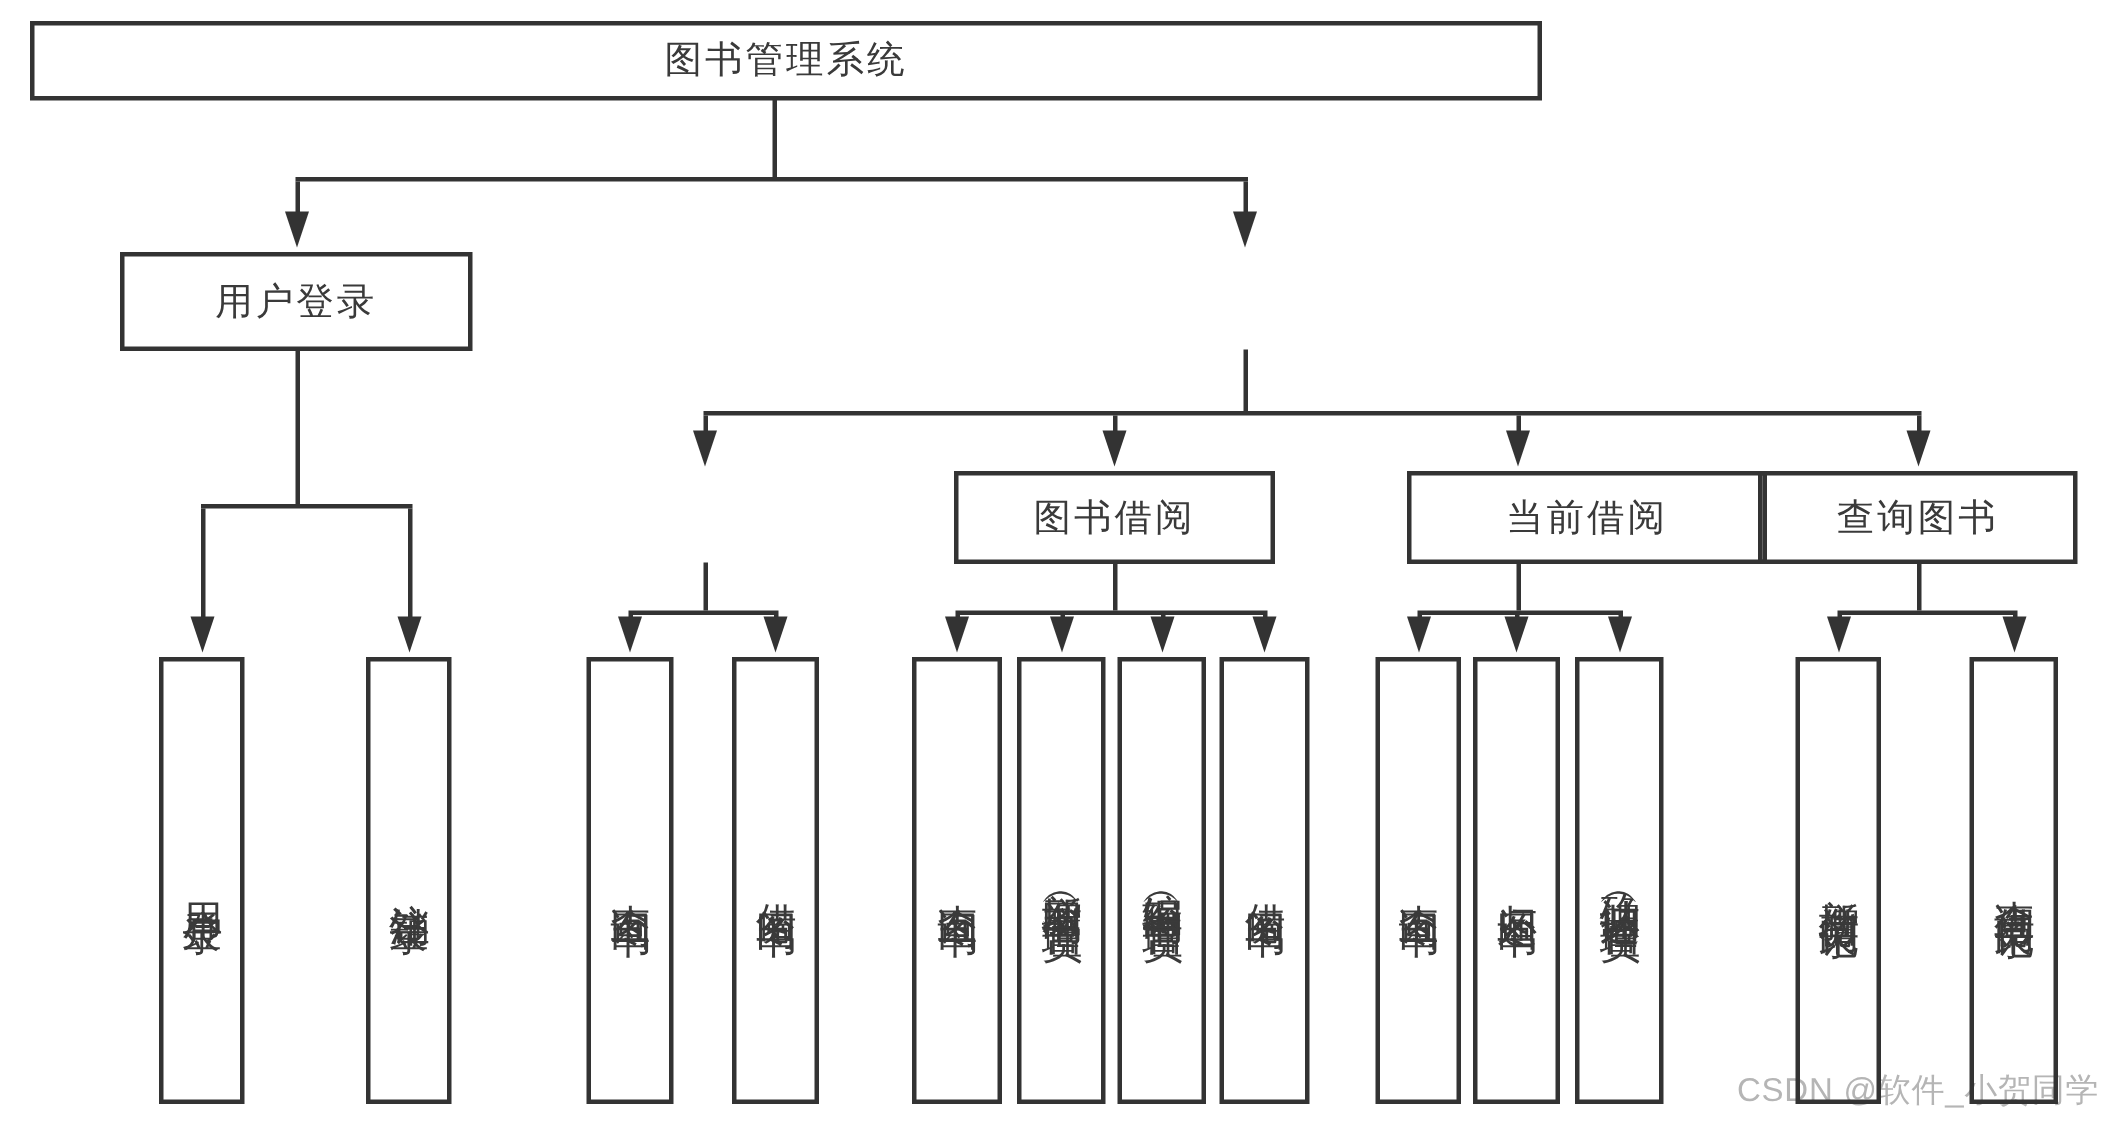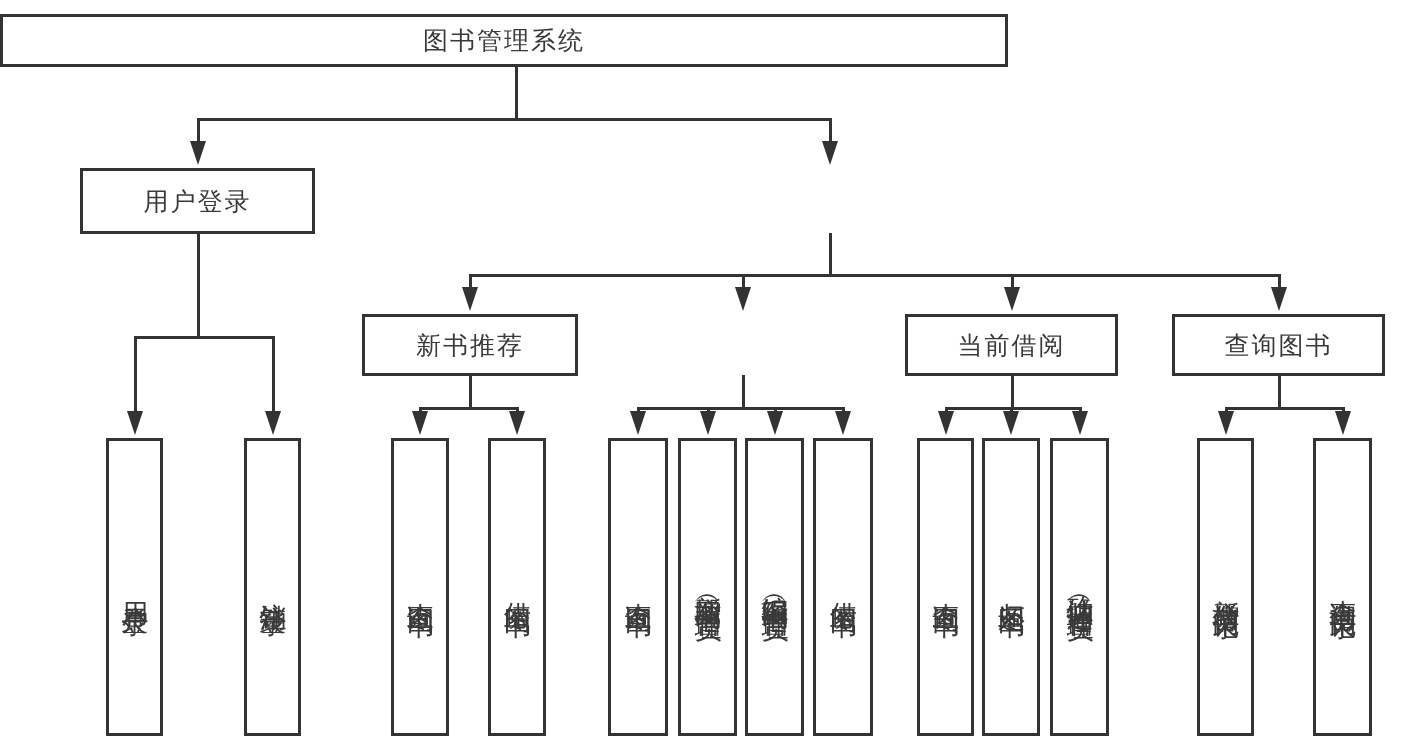--- a/index.html
+++ b/index.html
@@ -66,36 +66,37 @@
     letter-spacing: 0.5px;
     color: var(--wm);
     z-index: 1;
     white-space: nowrap;
   }
 </style>
 </head>
 <body>
 
 <div class="stage">
-<div class="node" style="left: 0; top: 14px; width: 1008px; height: 53px;">
+  <span class="watermark">CSDN @软件_小贺同学</span>
+<div class="node" style="left: 20px; top: 14px; width: 1008px; height: 53px;">
       <span class="label">图书管理系统</span>
     </div>
     <div class="node" style="left: 80px; top: 168px; width: 235px; height: 66px;">
       <span class="label">用户登录</span>
     </div>
     <div class="node vertical" style="left: 106px; top: 438px; width: 57px; height: 298px;">
       <span class="label">用户登录</span>
     </div>
     <div class="node vertical" style="left: 244px; top: 438px; width: 57px; height: 298px;">
       <span class="label">注销登录</span>
     </div>
-    <div class="node" style="left: 362px; top: 314px; width: 216px; height: 62px;">
-      <span class="label">新书推荐</span>
+    <div class="node" style="left: 636px; top: 314px; width: 214px; height: 62px;">
+      <span class="label">图书借阅</span>
     </div>
-    <div class="node" style="left: 905px; top: 314px; width: 213px; height: 62px;">
+    <div class="node" style="left: 938px; top: 314px; width: 240px; height: 62px;">
       <span class="label">当前借阅</span>
     </div>
     <div class="node" style="left: 1172px; top: 314px; width: 213px; height: 62px;">
       <span class="label">查询图书</span>
     </div>
     <div class="node vertical" style="left: 391px; top: 438px; width: 58px; height: 298px;">
       <span class="label">查询图书</span>
     </div>
     <div class="node vertical" style="left: 488px; top: 438px; width: 58px; height: 298px;">
       <span class="label">借阅图书</span>

